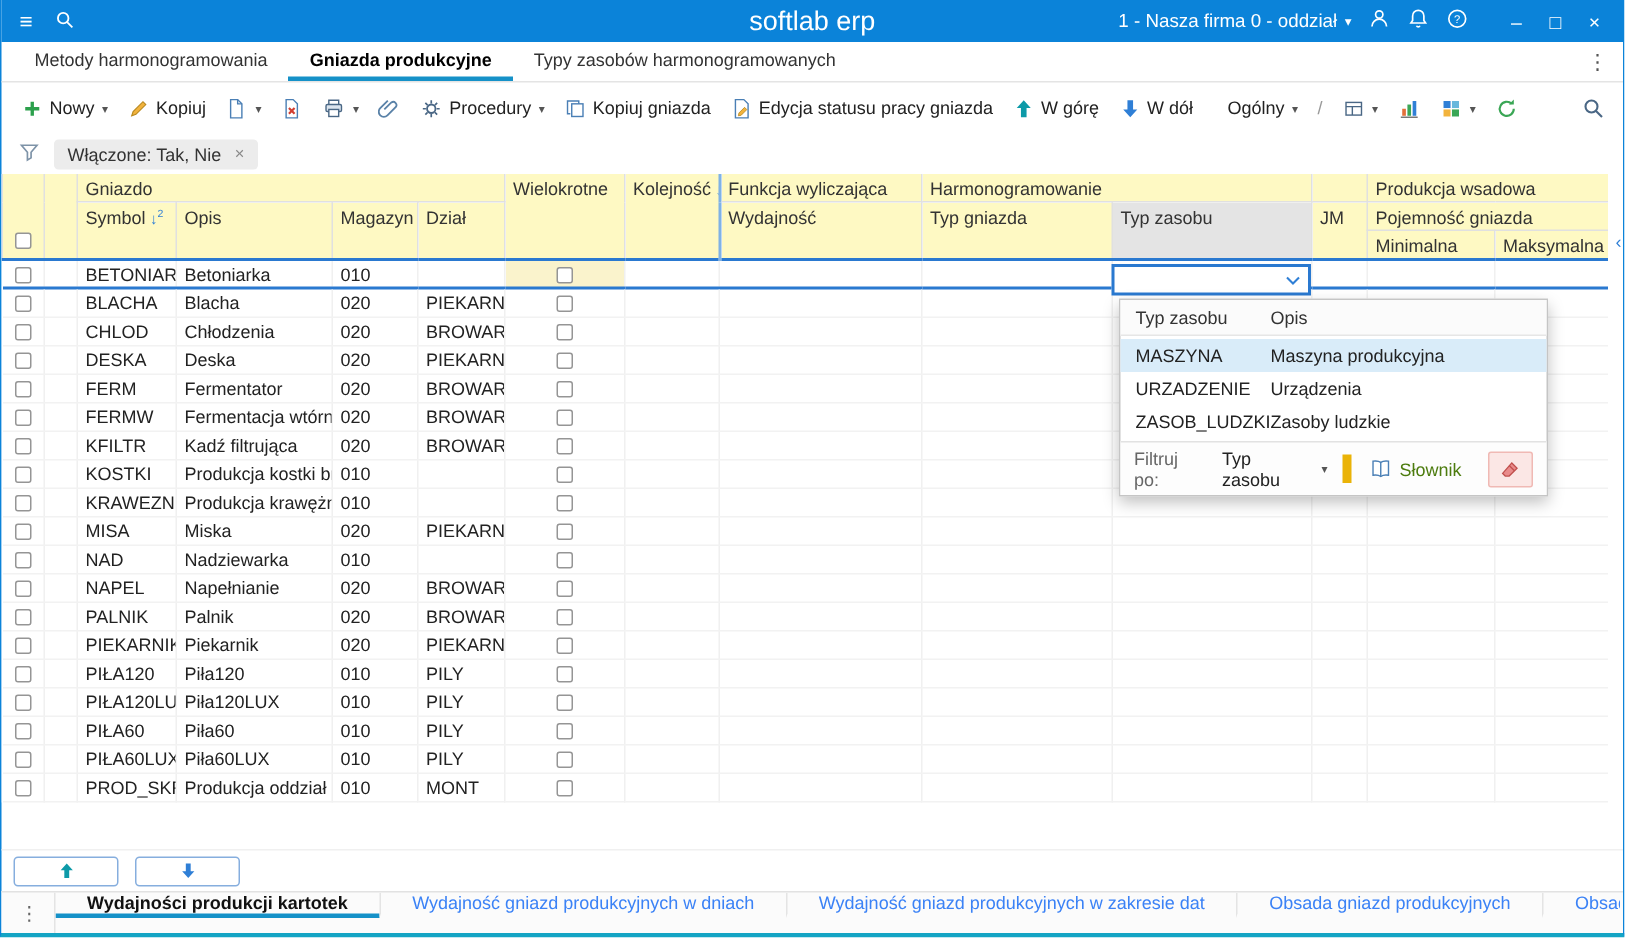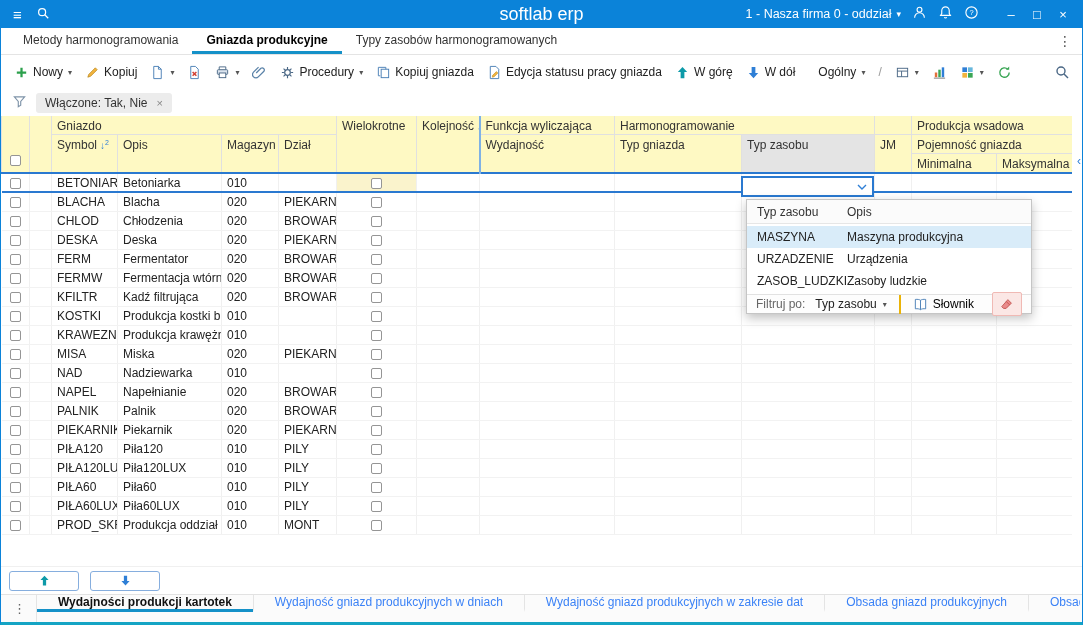--- a/index.html
+++ b/index.html
@@ -60,25 +60,25 @@
 .combo{position:absolute;left:740px;top:60px;width:133px;height:21px;background:#fff;border:2px solid #2a79d0;display:flex;align-items:center;justify-content:flex-end;padding-right:5px;z-index:4}
 
 
 .popup{position:absolute;left:745px;top:83px;width:286px;background:#fff;border:1px solid #c5c5c5;box-shadow:0 4px 10px rgba(0,0,0,.25);z-index:5}
 .pop-head{display:flex;height:24px;align-items:center;border-bottom:1px solid #e6e6e6;color:#333;background:#fbfbfb}
 .pop-col1{width:100px;padding-left:10px;white-space:nowrap;overflow:hidden}
 .pop-col2{flex:1;white-space:nowrap;overflow:hidden}
 .pop-rows{padding:2px 0}
 .pop-row{display:flex;height:22px;align-items:center}
 .pop-row.sel{background:#d9ecf9}
-.pop-foot{display:flex;align-items:center;height:19px;border-top:1px solid #e2e2e2;padding:0 9px;gap:6px;background:#fdfdfd}
+.pop-foot{display:flex;align-items:center;height:36px;border-top:1px solid #e2e2e2;padding:0 9px;gap:6px;background:#fdfdfd}
 .pf-label{color:#666}
 .pf-select{display:flex;align-items:center;gap:5px;color:#222;padding:2px 4px}
 .pf-select .dd{font-size:8px}
-.pf-dict{margin-left:auto;display:flex;align-items:flex-start;gap:5px;color:#000000;padding:2px 4px;border-left:2px solid #eab308;padding-left:12px}
+.pf-dict{margin-left:auto;display:flex;align-items:center;gap:5px;color:#4d7c0f;padding:2px 4px;border-left:6px solid #eab308;padding-left:12px}
 .pop-erase{width:30px;height:24px;background:#fbe7e5;border:1px solid #f0b9b4;border-radius:2px;display:flex;align-items:center;justify-content:center;margin-left:8px}
 
 
 .bottomnav{height:28px;display:flex;align-items:center;gap:11px;padding:0 8px;border-top:1px solid #f0f0f0;flex:0 0 auto}
 .navbtn{width:70px;height:20px;border:1px solid #86aede;border-radius:3px;display:flex;align-items:center;justify-content:center;background:#fff}
 
 
 .btabs{height:28px;background:#fbfbfb;border-top:1px solid #e2e2e2;display:flex;align-items:stretch;padding:0 2px;overflow:hidden;flex:0 0 auto}
 .kebab-bottom{display:flex;align-items:center;padding:0 10px;color:#666;font-size:13px;border-right:1px solid #e4e4e4}
 .btabwrap{display:flex;align-items:flex-start;overflow:hidden}

